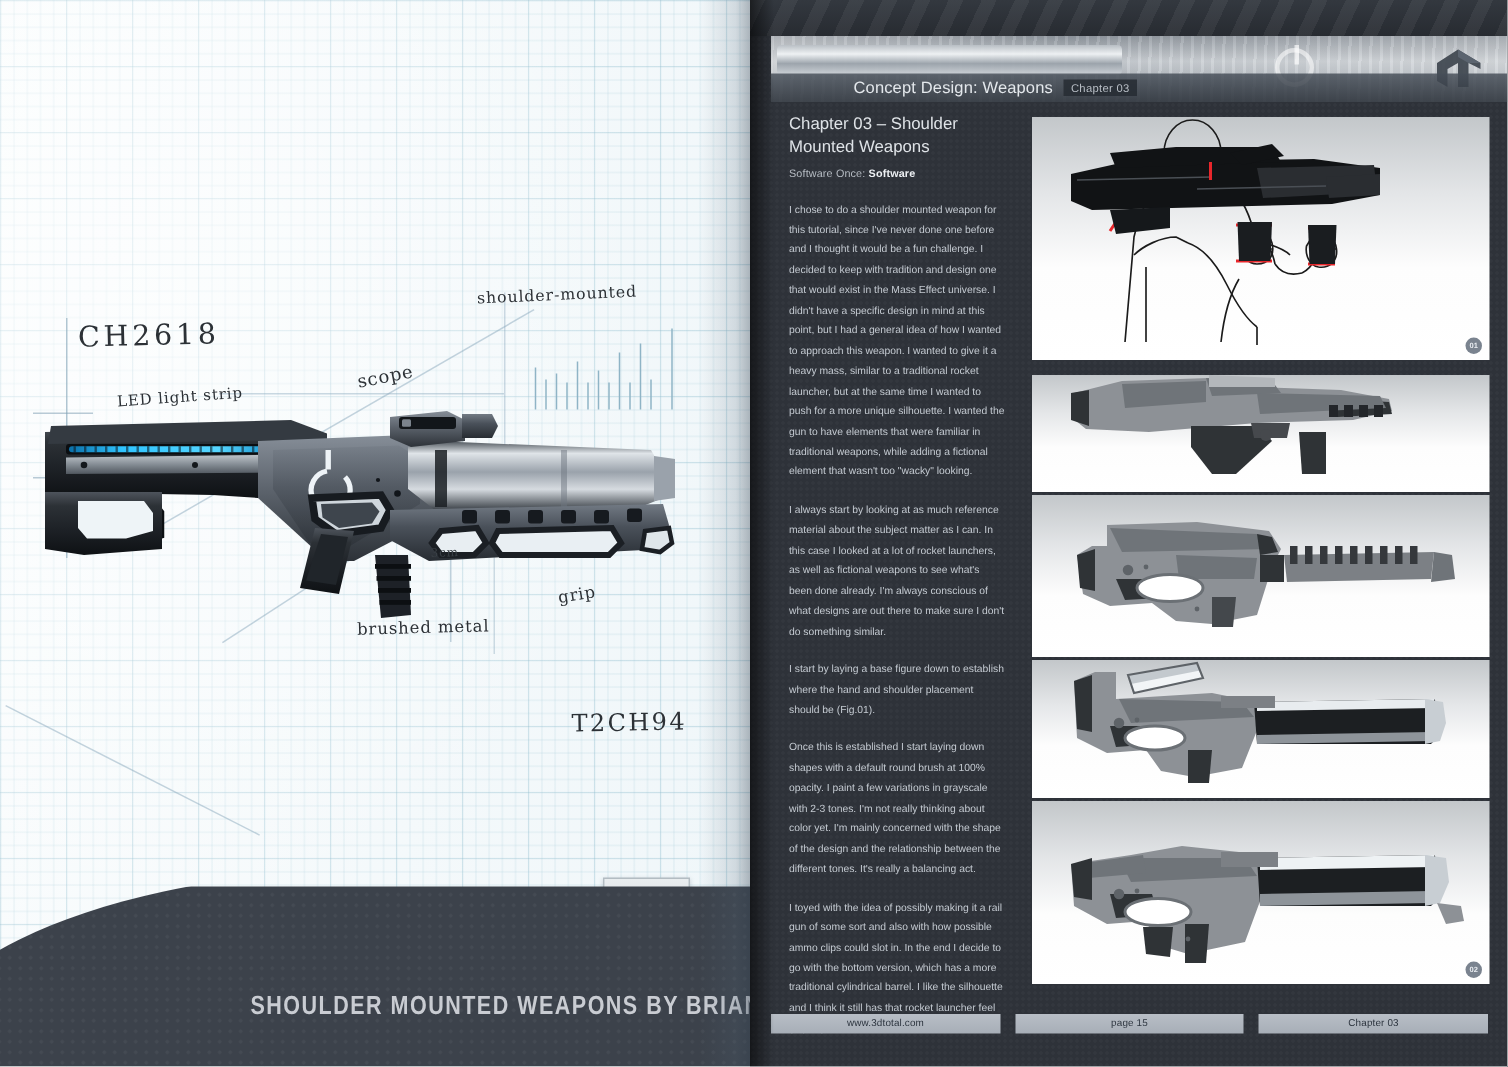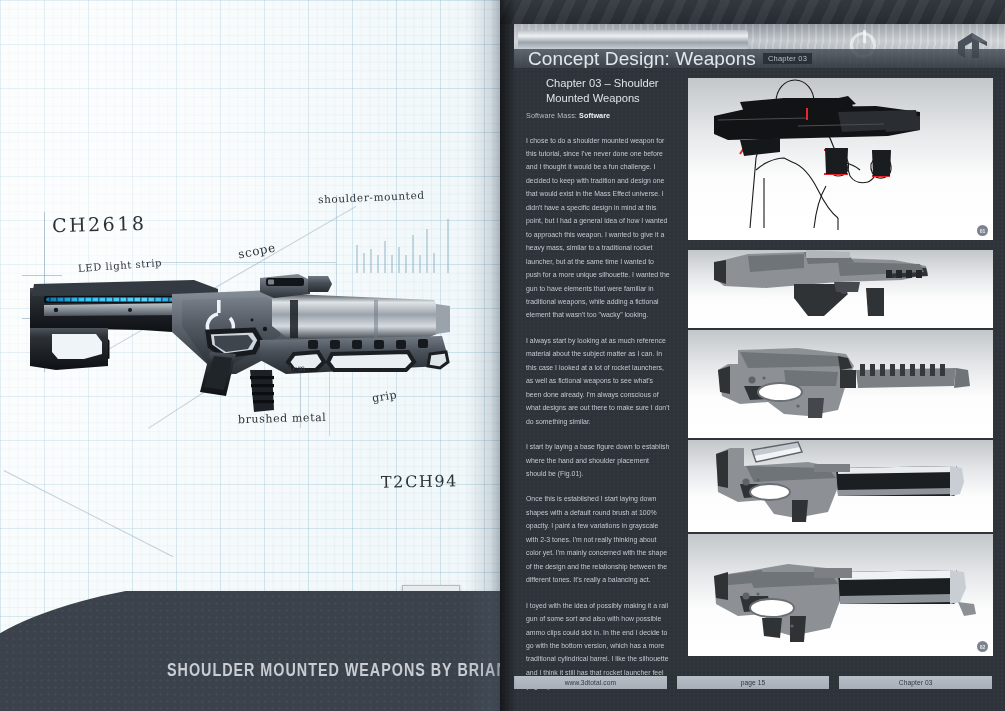--- a/index.html
+++ b/index.html
@@ -160,34 +160,35 @@
     content: ""; position: absolute; left: 10px; top: -5px; width: 3px; height: 13px;
     background: rgba(255,255,255,0.65);
   }
   #brand-logo { position: absolute; right: 16px; top: 8px; width: 34px; height: 28px; }
   #header-title-bar {
     position: absolute; left: 0; bottom: 0; width: 100%; height: 19px;
     background: linear-gradient(to bottom, rgba(70,78,88,0.82), rgba(48,54,62,0.88));
     display: flex; align-items: center; padding-left: 14px; gap: 7px;
   }
   #header-title {
-    font-size: 19px; color: #e4e8ec; font-weight: 400; letter-spacing: 0.1px;
+    font-size: 11px; color: #e4e8ec; font-weight: 400; letter-spacing: 0.1px;
     white-space: nowrap;
+    margin-left: 41px;
   }
   #header-chapter-badge {
     font-size: 7.5px; color: #b9bfc6; background: rgba(38,43,50,0.85);
     padding: 1px 5px; letter-spacing: 0.2px; white-space: nowrap;
   }
 
   
   #text-col {
     position: absolute; left: 26px; top: 76px; width: 144px;
   }
   #chapter-heading {
-    font-size: 11.2px; color: #dfe3e7; line-height: 1.32; font-weight: 400; margin-left: 20px;
+    font-size: 11.2px; color: #dfe3e7; line-height: 1.32; font-weight: 400;
   }
   #software-line {
     margin-top: 5px; font-size: 7.2px; color: #b6bcc3; letter-spacing: 0.1px;
   }
   #software-line b { color: #eef1f4; font-weight: 700; }
   .para {
     margin-top: 12px;
     font-size: 6.9px; line-height: 1.95;
     color: #c4cad1; text-align: left;
   }
@@ -418,21 +419,21 @@
       </svg>
       <div id="header-title-bar">
         <span id="header-title">Concept Design: Weapons</span>
         <span id="header-chapter-badge">Chapter 03</span>
       </div>
     </div>
 
     <div id="text-col">
       <div id="chapter-heading">Chapter 03 – Shoulder Mounted Weapons</div>
       <div id="software-line">
-        <span>Software Mass:</span>
+        <span>Software Once:</span>
         <b>Software</b>
       </div>
       <p class="para" style="margin-top:14px;">I chose to do a shoulder mounted weapon for this tutorial, since I've never done one before and I thought it would be a fun challenge. I decided to keep with tradition and design one that would exist in the Mass Effect universe. I didn't have a specific design in mind at this point, but I had a general idea of how I wanted to approach this weapon. I wanted to give it a heavy mass, similar to a traditional rocket launcher, but at the same time I wanted to push for a more unique silhouette. I wanted the gun to have elements that were familiar in traditional weapons, while adding a fictional element that wasn't too "wacky" looking.</p>
       <p class="para">I always start by looking at as much reference material about the subject matter as I can. In this case I looked at a lot of rocket launchers, as well as fictional weapons to see what's been done already. I'm always conscious of what designs are out there to make sure I don't do something similar.</p>
       <p class="para">I start by laying a base figure down to establish where the hand and shoulder placement should be (Fig.01).</p>
       <p class="para">Once this is established I start laying down shapes with a default round brush at 100% opacity. I paint a few variations in grayscale with 2-3 tones. I'm not really thinking about color yet. I'm mainly concerned with the shape of the design and the relationship between the different tones. It's really a balancing act.</p>
       <p class="para">I toyed with the idea of possibly making it a rail gun of some sort and also with how possible ammo clips could slot in. In the end I decide to go with the bottom version, which has a more traditional cylindrical barrel. I like the silhouette and I think it still has that rocket launcher feel (Fig.02).</p>
     </div>
 
     <div class="panel" style="top:78px;height:162px;">

